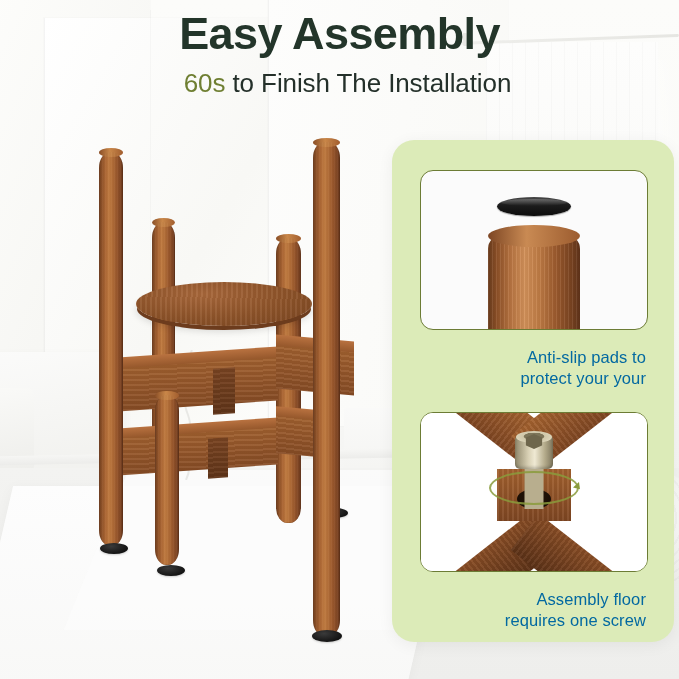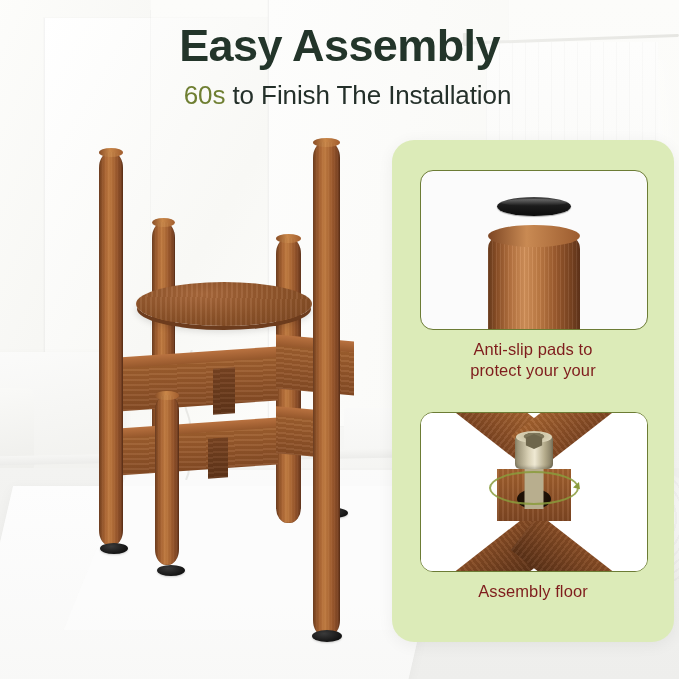--- a/index.html
+++ b/index.html
@@ -189,25 +189,25 @@
   .callout-frame{
     position:relative;
     width:226px;height:158px;
     border:1.4px solid #6c7c35;
     border-radius:13px;
     background:#fbfbfb;
     overflow:hidden;
   }
   .callout-frame-2{background:#ffffff;}
   .callout-caption{
-    margin-top:9px;
-    text-align:center;
+    margin-top:17px;
+    text-align:right;
     font-size:16.5px;
     line-height:1.28;
-    color:#7f1d1d;
+    color:#0369a1;
     letter-spacing:.1px;
   }
 
   
   .cz-pad{
     position:absolute;left:50%;top:26px;width:74px;height:19px;
     transform:translateX(-50%);
     border-radius:50%;
     background:
       linear-gradient(180deg,#4a4a4a 0%,#1d1d1d 42%,#0c0c0c 100%);
@@ -292,21 +292,21 @@
   .rot-arrow{
     position:absolute;width:0;height:0;
     border-left:6px solid #8a9b3c;
     border-top:4px solid transparent;
     border-bottom:4px solid transparent;
   }
 
   
   .headings{position:absolute;left:0;top:0;width:679px;text-align:center;}
   .title{
-    margin:0;padding-top:20px;
+    margin:0;padding-top:8px;
     font-size:45px;font-weight:700;letter-spacing:-.6px;
     color:#23352a;
   }
   .subtitle{
     margin:8px 0 0 0;
     font-size:26px;font-weight:400;letter-spacing:-.1px;
     color:#24302a;
     padding-left:16px;
   }
   .subtitle .accent{color:#6f7f32;}
@@ -429,17 +429,18 @@
           <div class="screw-shaft"></div>
           <div class="screw-head">
             <div class="hex"></div>
           </div>
           <div class="rot-ellipse"></div>
           <div class="rot-arrow" style="left:154px;top:70px;transform:rotate(48deg);"></div>
         </div>
       </div>
       <div class="callout-caption">
         <div>Assembly floor</div>
+        <div>requires one screw</div>
       </div>
     </div>
   </div>
 
 </div>
 
 </body></html>

